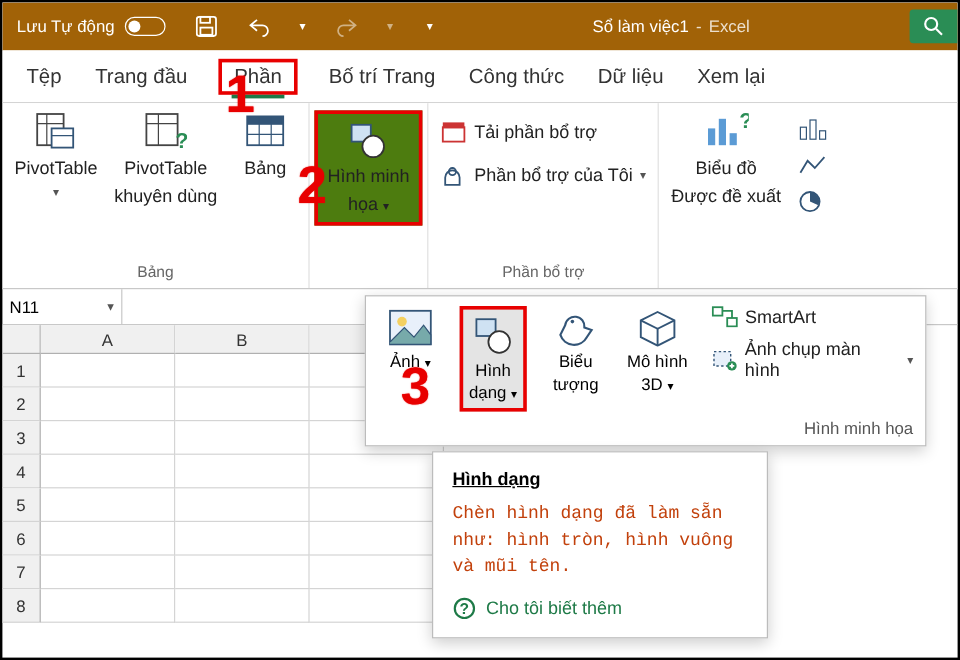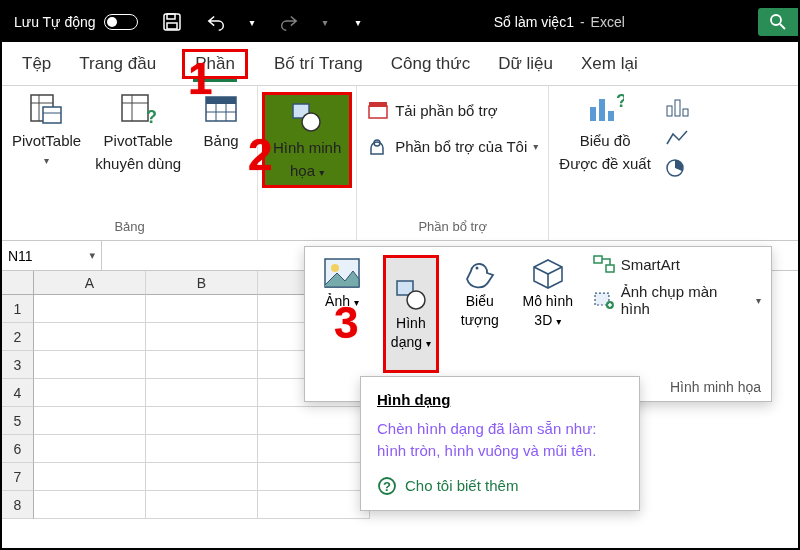--- a/index.html
+++ b/index.html
@@ -1,18 +1,18 @@
 <!DOCTYPE html>
 <html><head>
 <meta charset="utf-8">
 <style>
   * { box-sizing: border-box; margin: 0; padding: 0; font-family: "Segoe UI", Tahoma, sans-serif; }
   body { width: 800px; height: 550px; background: #fff; overflow: hidden; position: relative; border: 2px solid #000; }
 
-  .titlebar { height: 40px; background: #000000; color: #fff; display: flex; align-items: center; padding: 0 12px; gap: 24px; font-size: 14px; justify-content: flex-end; }
+  .titlebar { height: 40px; background: #a16207; color: #fff; display: flex; align-items: center; padding: 0 12px; gap: 24px; font-size: 14px; }
   .titlebar .autosave { display: flex; align-items: center; gap: 8px; }
   .toggle { width: 34px; height: 16px; border: 1.5px solid #fff; border-radius: 8px; position: relative; }
   .toggle::after { content: ""; position: absolute; left: 2px; top: 1.5px; width: 10px; height: 10px; border-radius: 50%; background: #fff; }
   .tb-icon { width: 20px; height: 20px; display: inline-flex; align-items: center; justify-content: center; }
   .titlebar .spacer { flex: 1; }
   .titlebar .title { display: flex; gap: 6px; }
   .titlebar .title .dim { opacity: .8; }
   .search-btn { width: 40px; height: 28px; background: #2a8d55; border-radius: 3px 0 0 3px; display: flex; align-items: center; justify-content: center; margin-right: -12px; }
 
   .tabs { height: 44px; display: flex; align-items: center; gap: 24px; padding: 0 18px; border-bottom: 1px solid #d4d4d4; background: #fff; font-size: 17px; }
@@ -40,28 +40,28 @@
   .corner { width: 32px; height: 24px; background: #f0f0f0; border-right: 1px solid #b0b0b0; border-bottom: 1px solid #b0b0b0; }
   .rowhdr { height: 28px; border-bottom: 1px solid #d4d4d4; border-right: 1px solid #b0b0b0; background: #f0f0f0; font-size: 14px; display: flex; align-items: center; justify-content: center; color: #333; }
   .cells { }
   .cellrow { display: flex; height: 28px; }
   .cell { width: 112px; border-right: 1px solid #d4d4d4; border-bottom: 1px solid #d4d4d4; }
 
   .popup-gallery { position: absolute; left: 302px; top: 244px; width: 468px; background: #fff; border: 1px solid #bcbcbc; box-shadow: 0 4px 12px rgba(0,0,0,.2); padding: 8px 10px 4px; }
   .popup-gallery .row1 { display: flex; align-items: flex-start; gap: 14px; }
   .pg-item { display: flex; flex-direction: column; align-items: center; font-size: 14px; line-height: 1.2; text-align: center; gap: 2px; min-width: 54px; }
   .pg-item .ico { width: 42px; height: 36px; display: flex; align-items: center; justify-content: center; }
-  .pg-item.hl { border: 3px solid #e80000; background: #e4e4e4; padding: 19px 4px; }
+  .pg-item.hl { border: 3px solid #e80000; background: #e4e4e4; padding: 4px 4px; }
   .pg-right { display: flex; flex-direction: column; gap: 10px; margin-left: 4px; }
   .pg-right .ritem-row { font-size: 15px; }
   .popup-gallery .glabel { text-align: right; font-size: 14px; color: #555; padding: 6px 0 2px; }
 
   .tooltip { position: absolute; left: 358px; top: 374px; width: 280px; background: #fff; border: 1px solid #bcbcbc; box-shadow: 0 4px 12px rgba(0,0,0,.2); padding: 14px 16px; font-size: 15px; }
   .tooltip .tt-title { font-weight: 700; margin-bottom: 10px; text-decoration: underline; }
-  .tooltip .tt-body { color: #8b5cf6; line-height: 1.45; margin-bottom: 14px; }
+  .tooltip .tt-body { color: #c2410c; line-height: 1.45; margin-bottom: 14px; font-family: Liberation Mono, monospace; }
   .tooltip .tt-link { color: #1e7a47; display: flex; align-items: center; gap: 8px; }
 
   .ann { position: absolute; color: #e80000; font-weight: 900; font-size: 44px; font-family: Arial, sans-serif; text-shadow: 0 0 1px #e80000; pointer-events: none; }
 
   svg { display: block; }
 </style>
 </head>
 <body>
 
 <div class="titlebar">

